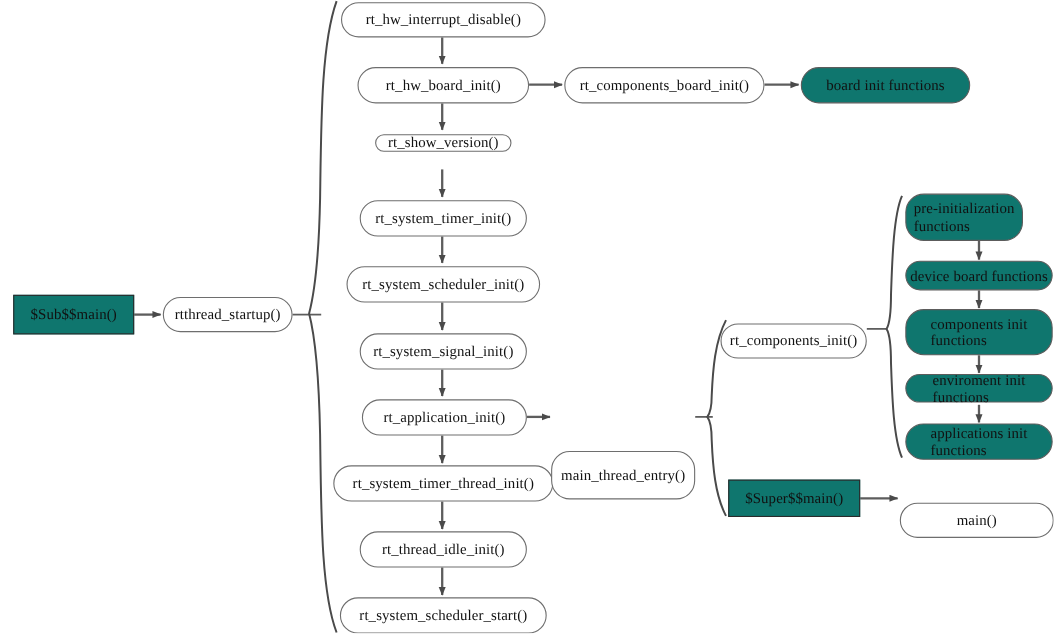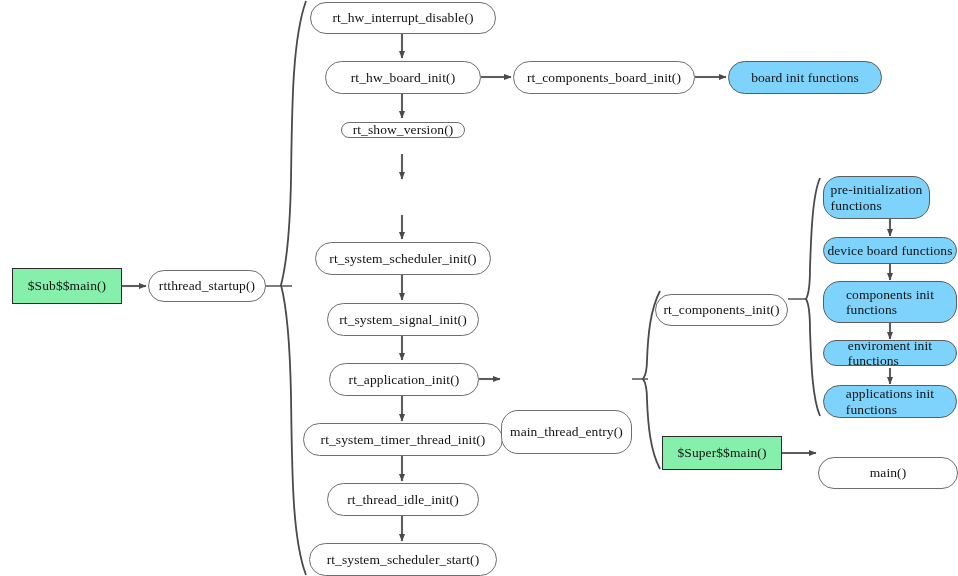--- a/index.html
+++ b/index.html
@@ -27,26 +27,26 @@
     line-height:1.12;
     letter-spacing:0.1px;
     white-space:pre-line;
   }
   .node.round{
     border:1.4px solid #6e6e6e;
     border-radius:17px;
     background:#ffffff;
   }
   .node.round.blue{
-    background:#7dd3fc;
+    background:#0f766e;
     border-color:#5c5c5c;
   }
   .node.rect{
     border:1.4px solid #2b2b2b;
-    background:#86efac;
+    background:#0f766e;
     border-radius:0;
   }
   
   #wires{
     position:absolute;
     left:0; top:0;
     width:958px; height:576px;
     pointer-events:none;
   }
   .ln{stroke:#5d5d5d;stroke-width:2.1px;fill:none;}
@@ -119,20 +119,21 @@
   <div class="node rect" style="left:12px;  top:268px; width:110px; height:36px;">$Sub$$main()</div>
 
   <div class="node round" style="left:148px; top:270px; width:118px; height:32px;">rtthread_startup()</div>
 
   <div class="node round" style="left:310px; top:2px;   width:186px; height:32px;">rt_hw_interrupt_disable()</div>
 
   <div class="node round" style="left:325px; top:61px;  width:156px; height:33px;">rt_hw_board_init()</div>
 
   <div class="node round" style="left:341px; top:122px; width:124px; height:16px;">rt_show_version()</div>
 
+  <div class="node round" style="left:327px; top:182px; width:152px; height:33px;">rt_system_timer_init()</div>
 
   <div class="node round" style="left:315px; top:242px; width:176px; height:33px;">rt_system_scheduler_init()</div>
 
   <div class="node round" style="left:327px; top:303px; width:152px; height:33px;">rt_system_signal_init()</div>
 
   <div class="node round" style="left:329px; top:363px; width:150px; height:33px;">rt_application_init()</div>
 
   <div class="node round" style="left:303px; top:423px; width:200px; height:33px;">rt_system_timer_thread_init()</div>
 
   <div class="node round" style="left:327px; top:483px; width:152px; height:33px;">rt_thread_idle_init()</div>

